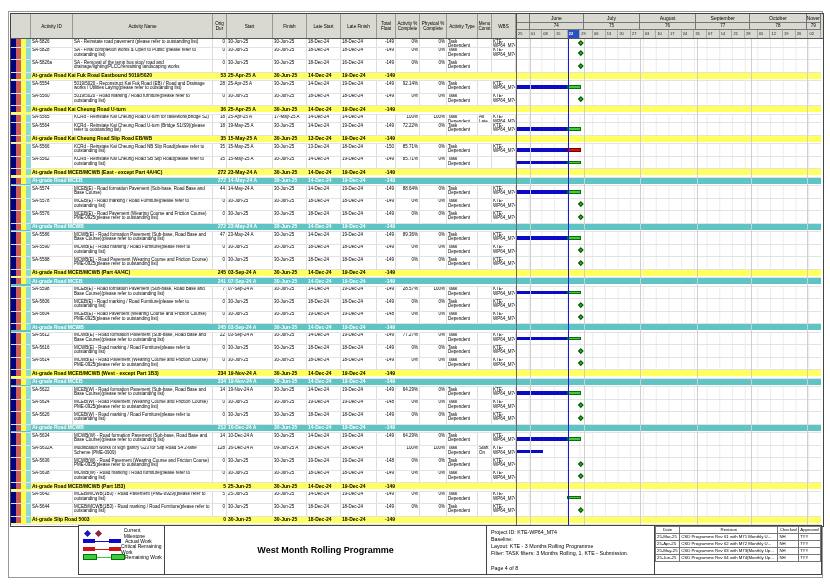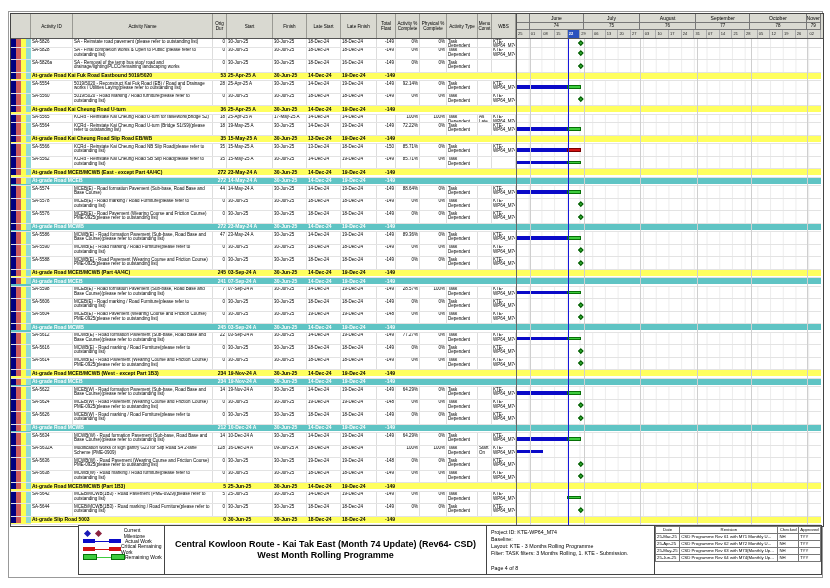--- a/index.html
+++ b/index.html
@@ -1143,21 +1143,20 @@
         <div class="leg-row">
           <span class="leg-icon">
             <span class="lbar" style="background: rgb(62, 204, 62); border: 0.5px solid rgb(6, 112, 6);"></span>
             <span class="lline" style="background: rgb(62, 204, 62);"></span>
             <span class="lbar" style="background: rgb(62, 204, 62); border: 0.5px solid rgb(6, 112, 6);"></span>
           </span>
           <span class="leg-label">Remaining Work</span>
         </div>
       </div>
     <div id="title-box">
-      <div class="title-line">Central Kowloon Route - Kai Tak East (Month 74 Update) (Rev64- CSD)</div>
       <div class="title-line">West Month Rolling Programme</div>
     </div>
     <div id="info-box">
       <div id="info-lines">
           <div class="info-line">Project ID: KTE-WP64_M74</div>
           <div class="info-line">Baseline:</div>
           <div class="info-line">Layout: KTE - 3 Months Rolling Programme</div>
           <div class="info-line">Filter: TASK filters: 3 Months Rolling, 1. KTE - Submission.</div>
         </div>
       <div id="page-num">Page 4 of 8</div>

